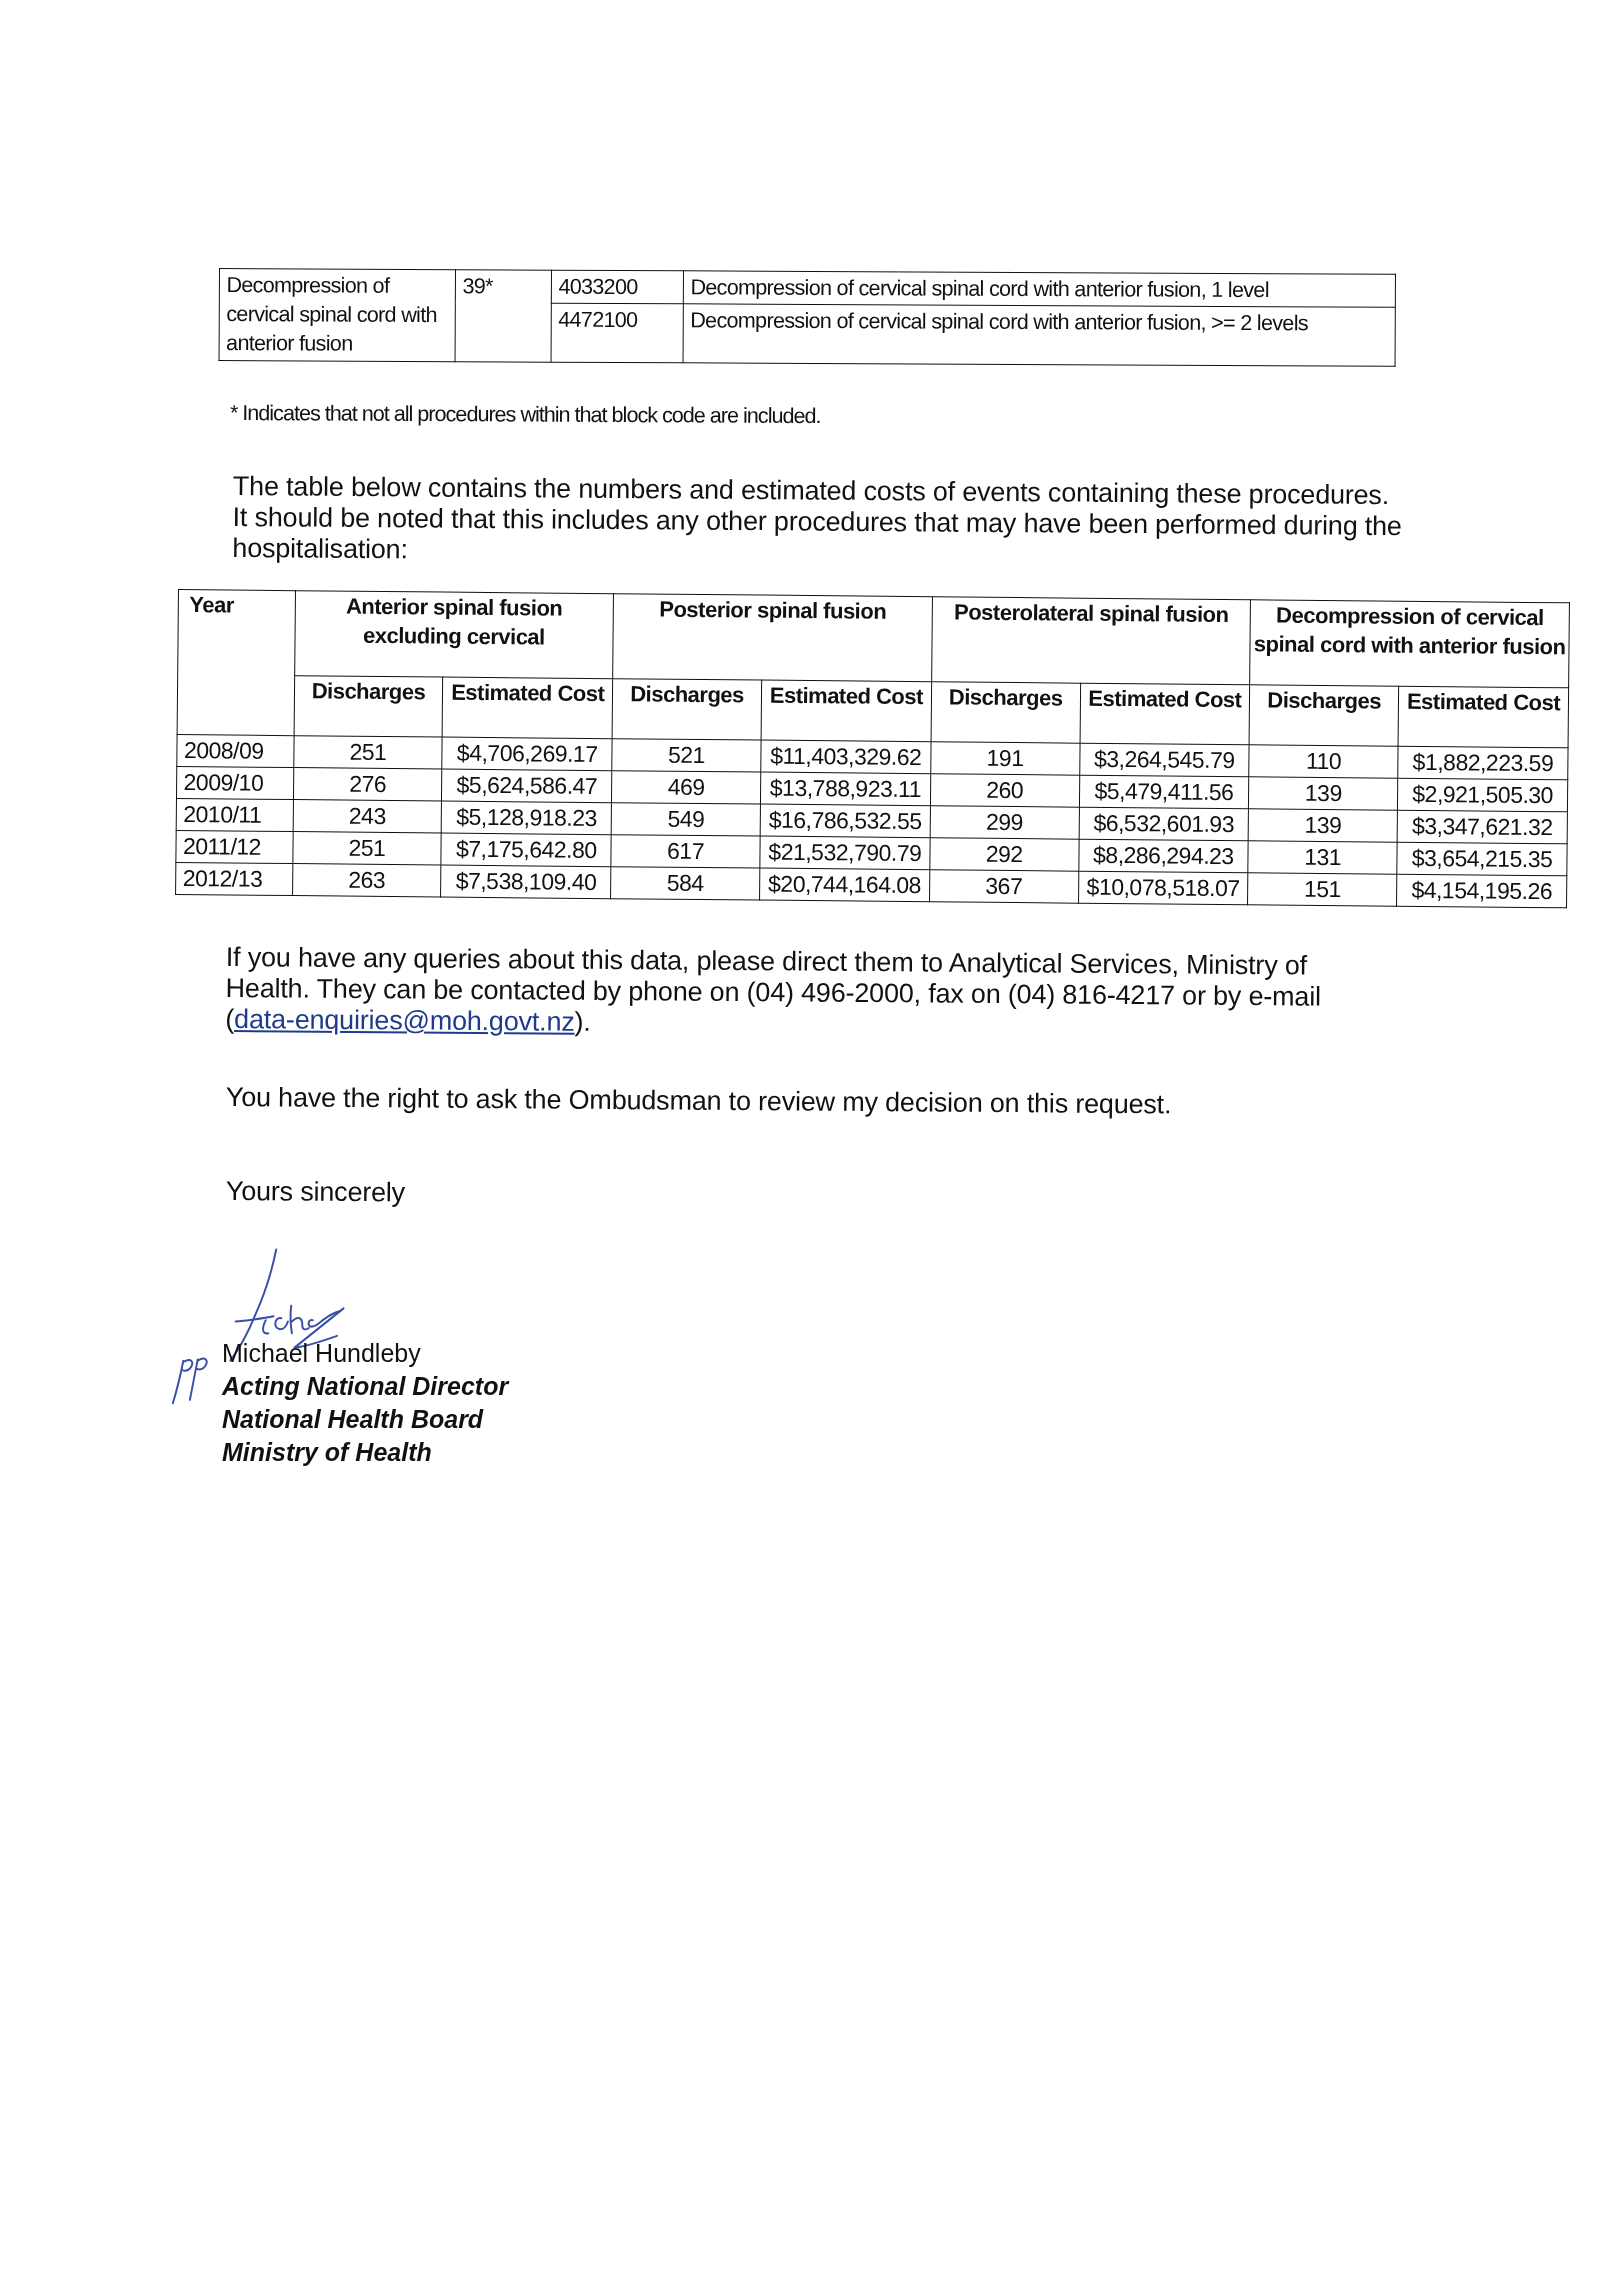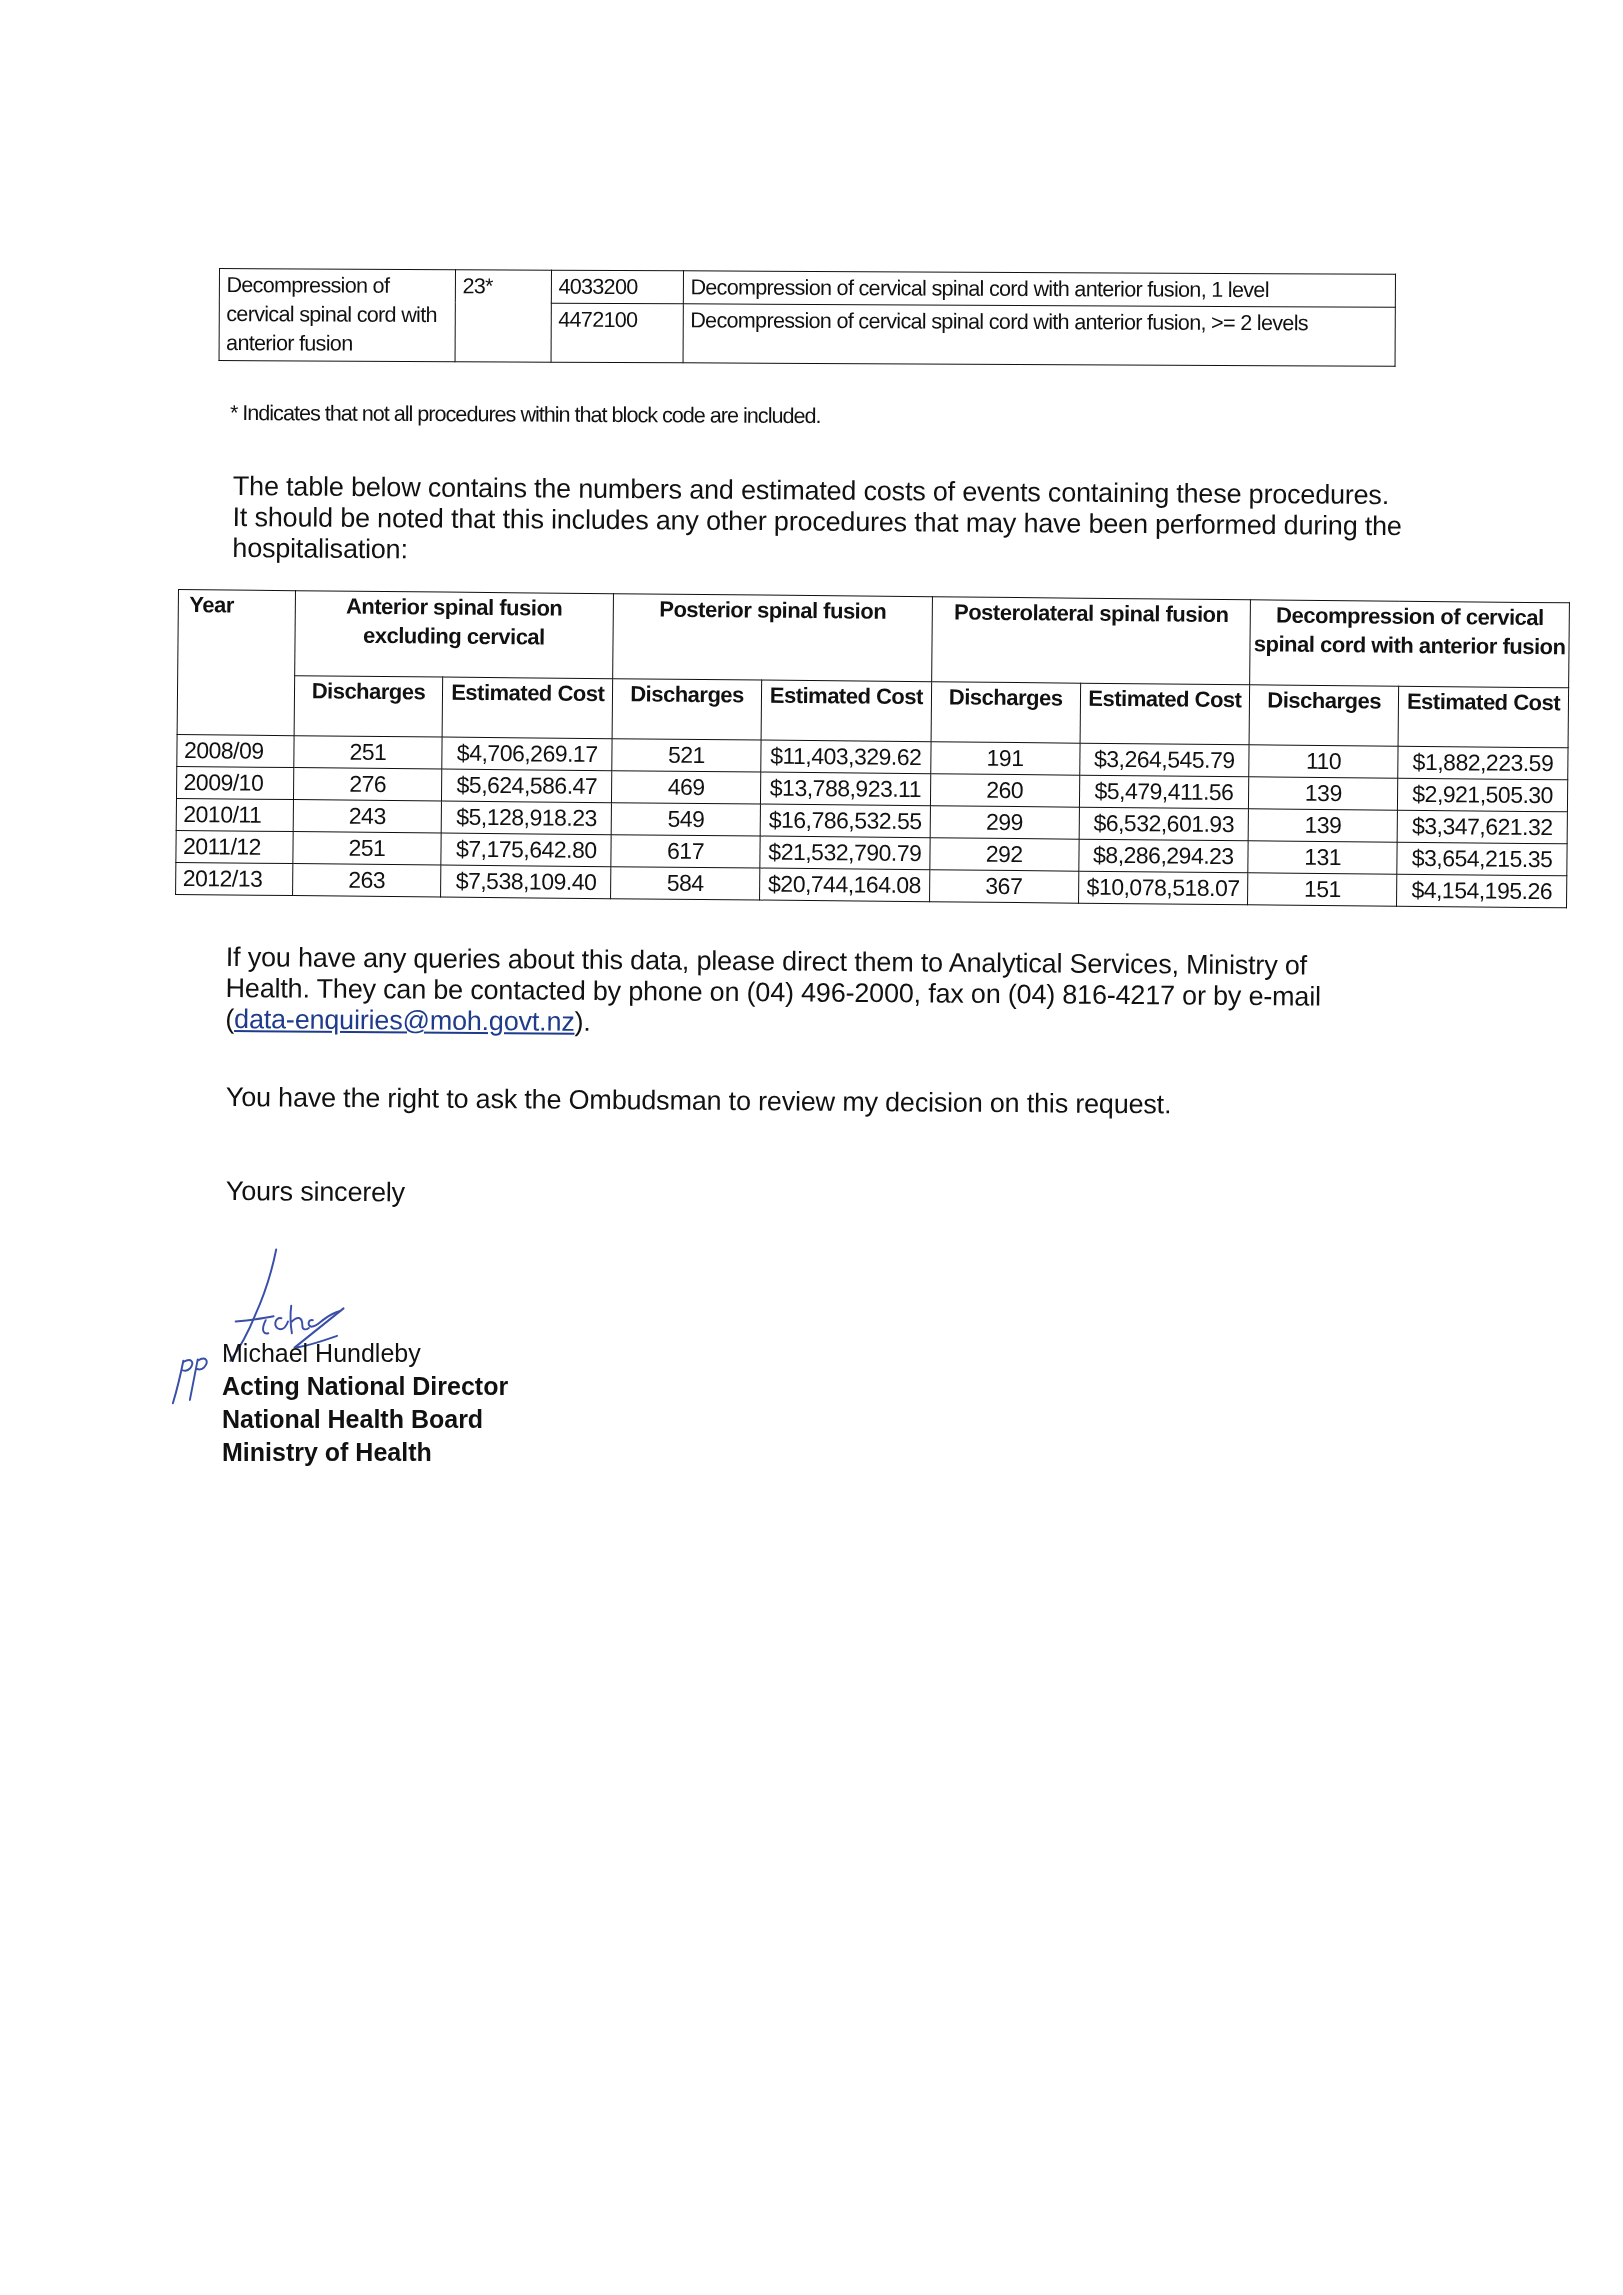--- a/index.html
+++ b/index.html
@@ -50,32 +50,32 @@
   .cost-table .sub-h { height: 60px; }
   .cost-table td { height: 31px; font-size: 23px; }
   .cost-table td.year { text-align: left; padding-left: 6.5px; }
   .w-dis { width: 137px; }
   .w-cost { width: 157px; }
 
   
   .sig-svg { position: absolute; left: 157px; top: 1243px; width: 275px; height: 170px; }
   .sig-block { position: absolute; left: 222px; top: 1337px; font-family: "Liberation Sans", sans-serif; font-size: 25px; line-height: 33px; }
   .sig-name { font-weight: normal; }
-  .sig-title { font-weight: bold; }
+  .sig-title { font-weight: bold; font-style: italic; }
 </style>
 </head>
 <body>
 
 <div class="page-inner">
 
   <table class="proc-table">
     <tbody>
         <tr class="r1">
       <td class="c-name" rowspan="2">Decompression of cervical spinal cord with anterior fusion</td>
-      <td class="c-block" rowspan="2">23*</td>
+      <td class="c-block" rowspan="2">39*</td>
       <td class="c-code">4033200</td>
       <td class="c-desc">Decompression of cervical spinal cord with anterior fusion, 1 level</td>
     </tr>
     <tr class="r2">
       <td class="c-code">4472100</td>
       <td class="c-desc">Decompression of cervical spinal cord with anterior fusion, &gt;= 2 levels</td>
     </tr>
   </tbody>
     </table>
 

